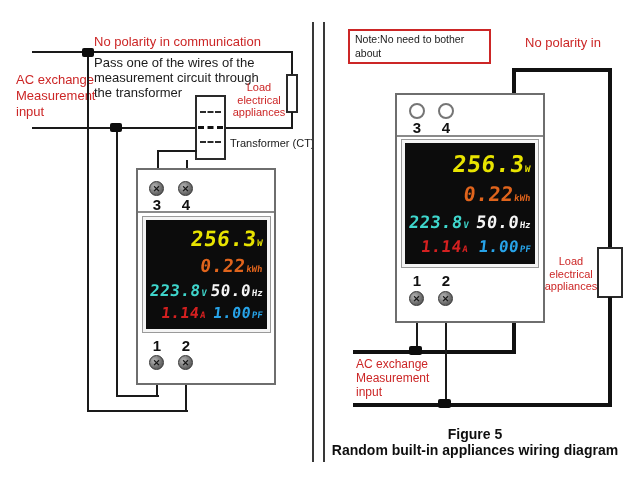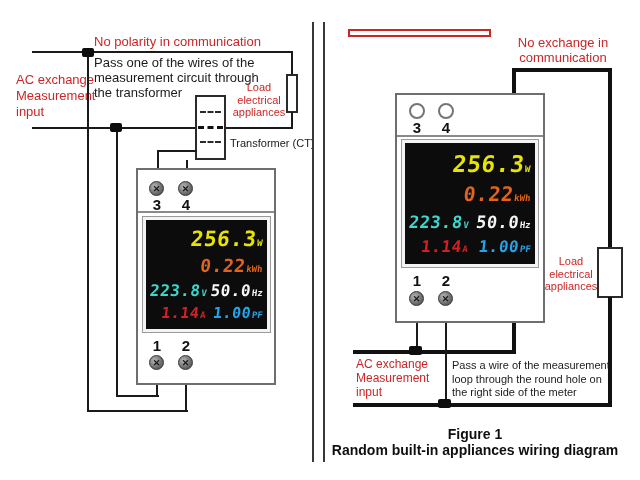--- a/index.html
+++ b/index.html
@@ -148,25 +148,25 @@
     </div>
   <div class="screw" style="left:178px;top:355px;">
       <span>✕</span>
     </div>
 
 
   <div class="vline" style="left:312px;top:22px;height:440px;"></div>
   <div class="vline" style="left:323px;top:22px;height:440px;"></div>
 
   <div class="notebox" style="left:348px;top:29px;width:143px;">
+    <div>Note:No need to bother about</div>
   </div>
 
   <div class="lbl red ctr" style="left:502px;top:35px;width:122px;line-height:15px;">
-    <div>No exchange in</div>
-    <div>communication</div>
+    <div>No polarity in</div>
   </div>
 
   <div class="wire2" style="left:512px;top:68px;width:100px;height:4px;"></div>
   <div class="wire2" style="left:512px;top:68px;width:4px;height:27px;"></div>
   <div class="wire2" style="left:608px;top:68px;width:4px;height:182px;"></div>
   <div class="box" style="left:597px;top:247px;width:26px;height:51px;"></div>
   <div class="wire2" style="left:608px;top:297px;width:4px;height:110px;"></div>
   <div class="wire2" style="left:353px;top:403px;width:259px;height:4px;"></div>
   <div class="wire2" style="left:353px;top:350px;width:163px;height:4px;"></div>
   <div class="wire2" style="left:512px;top:321px;width:4px;height:33px;"></div>
@@ -229,24 +229,19 @@
     <div>electrical</div>
     <div>appliances</div>
   </div>
 
   <div class="lbl red" style="left:356px;top:357px;font-size:12px;line-height:14px;">
     <div>AC exchange</div>
     <div>Measurement</div>
     <div>input</div>
   </div>
 
-  <div class="lbl blk sm" style="left:452px;top:359px;width:160px;line-height:13.5px;">
-    <div>Pass a wire of the measurement</div>
-    <div>loop through the round hole on</div>
-    <div>the right side of the meter</div>
-  </div>
 
   <div class="cap" style="left:325px;top:426px;width:300px;">
-    <div>Figure 1</div>
+    <div>Figure 5</div>
     <div>Random built-in appliances wiring diagram</div>
   </div>
 
 </div>
 
 </body></html>

